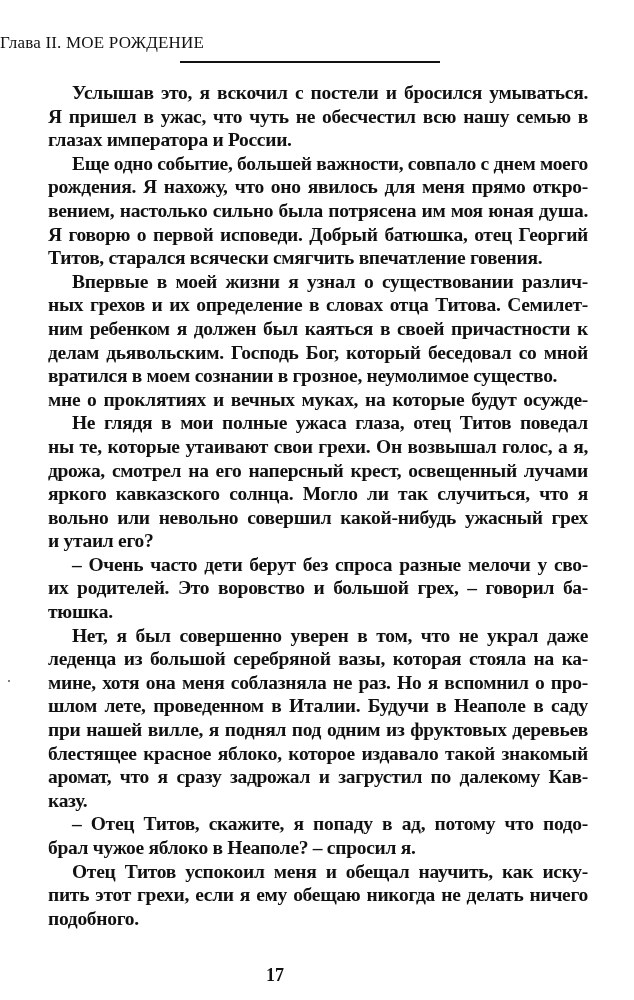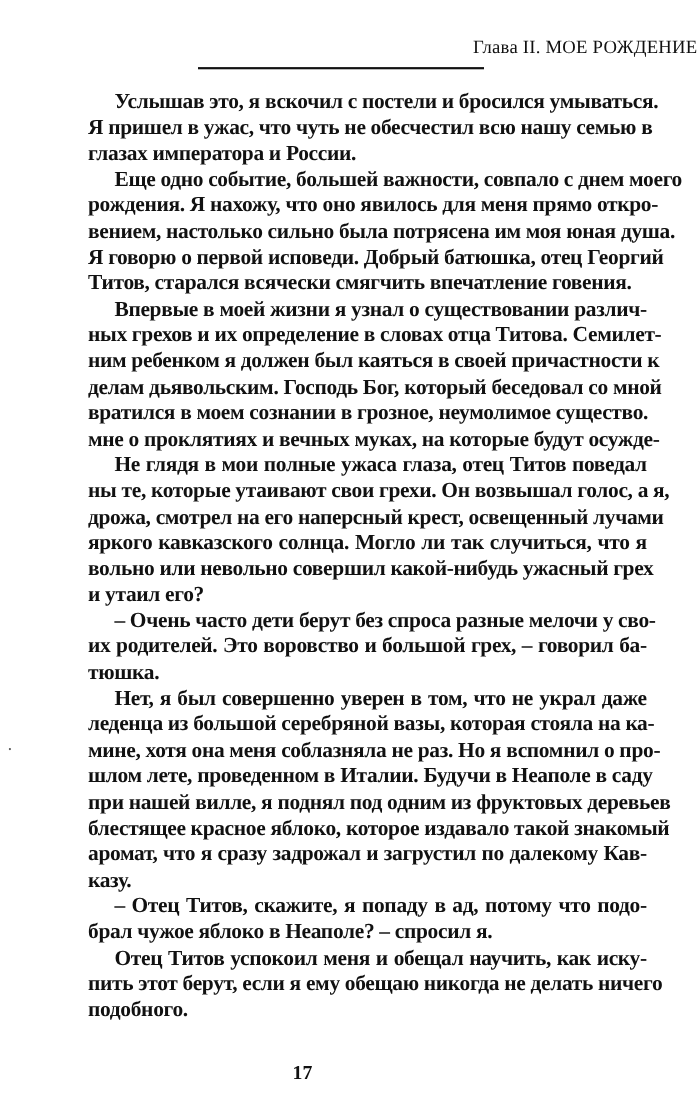--- a/index.html
+++ b/index.html
@@ -1,20 +1,20 @@
 <!DOCTYPE html>
 <html><head>
 <meta charset="utf-8">
 <style>
   html, body { margin:0; padding:0; background:#ffffff; }
   body { width:634px; height:1000px; position:relative; overflow:hidden; font-family:"Liberation Serif", serif; color:#111; }
-  .header { position:absolute; top:33px; left:0; width:634px; text-align:right; font-size:17px; letter-spacing:0.2px; }
+  .header { position:absolute; top:33px; left:0; width:634px; text-align:left; font-size:17px; letter-spacing:0.2px; }
   .rule { position:absolute; top:61px; left:180px; width:260px; height:0; border-top:2px solid #111; }
   .body { position:absolute; top:81px; left:48px; width:540px; font-size:19.5px; line-height:23.6px; font-weight:bold; text-align:justify; letter-spacing:-0.3px; }
-  .line { display:block; height:23.6px; white-space:nowrap; text-align-last:justify; text-align:justify;margin-left:32px; }
+  .line { display:block; height:23.6px; white-space:nowrap; text-align-last:justify; text-align:justify; }
   .line.last { text-align-last:left; }
   .line.indent { padding-left:24px; }
   .pageno { position:absolute; top:965px; left:0; width:550px; text-align:center; font-size:18px; font-weight:bold; }
   .speck { position:absolute; left:8px; top:680px; width:2px; height:2px; background:#555; border-radius:1px; }
 </style>
 </head>
 <body>
 
 <div class="header">Глава II. МОЕ РОЖДЕНИЕ</div>
 <div class="rule"></div>
@@ -70,21 +70,21 @@
     <span class="line last">казу.</span>
   </div>
 
   <div>
     <span class="line indent">– Отец Титов, скажите, я попаду в ад, потому что подо-</span>
     <span class="line last">брал чужое яблоко в Неаполе? – спросил я.</span>
   </div>
 
   <div>
     <span class="line indent">Отец Титов успокоил меня и обещал научить, как иску-</span>
-    <span class="line">пить этот берут, если я ему обещаю никогда не делать ничего</span>
+    <span class="line">пить этот грехи, если я ему обещаю никогда не делать ничего</span>
     <span class="line last">подобного.</span>
   </div>
 
   <div>
 
   </div>
 </div>
 
 <div class="speck"></div>
 <div class="pageno">17</div>

